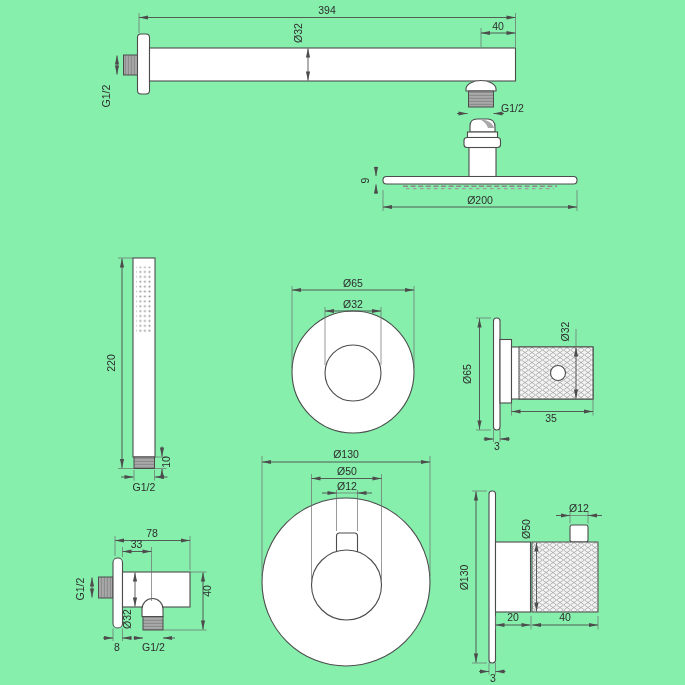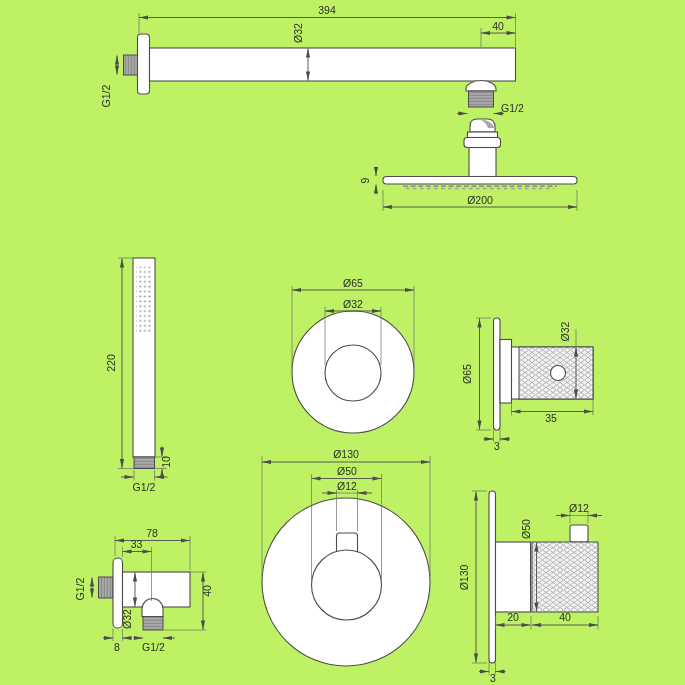--- a/index.html
+++ b/index.html
@@ -1,16 +1,16 @@
 <!DOCTYPE html>
 <html><head>
 <meta charset="utf-8">
 <style>
   html,body{margin:0;padding:0;background:#fff;}
-  .stage{position:relative;width:685px;height:685px;background:#bef264;overflow:hidden;
+  .stage{position:relative;width:685px;height:685px;background:#86efac;overflow:hidden;
          font-family:"Liberation Sans", sans-serif;}
   svg{display:block;}
   .o  {fill:#fff;stroke:#4c4c4c;stroke-width:1.1;}
   .om {stroke:#4c4c4c;stroke-width:1;}
   .e  {fill:none;stroke:#6e6e6e;stroke-width:0.7;}
   .d2 {fill:none;stroke:#4c4c4c;stroke-width:0.9;
        marker-start:url(#arw);marker-end:url(#arw);}
   .d1 {fill:none;stroke:#4c4c4c;stroke-width:0.9;marker-end:url(#arw);}
   .t  {font:10.5px "Liberation Sans", sans-serif;fill:#2d2d2d;text-anchor:middle;}
   .ts {text-anchor:start;}

